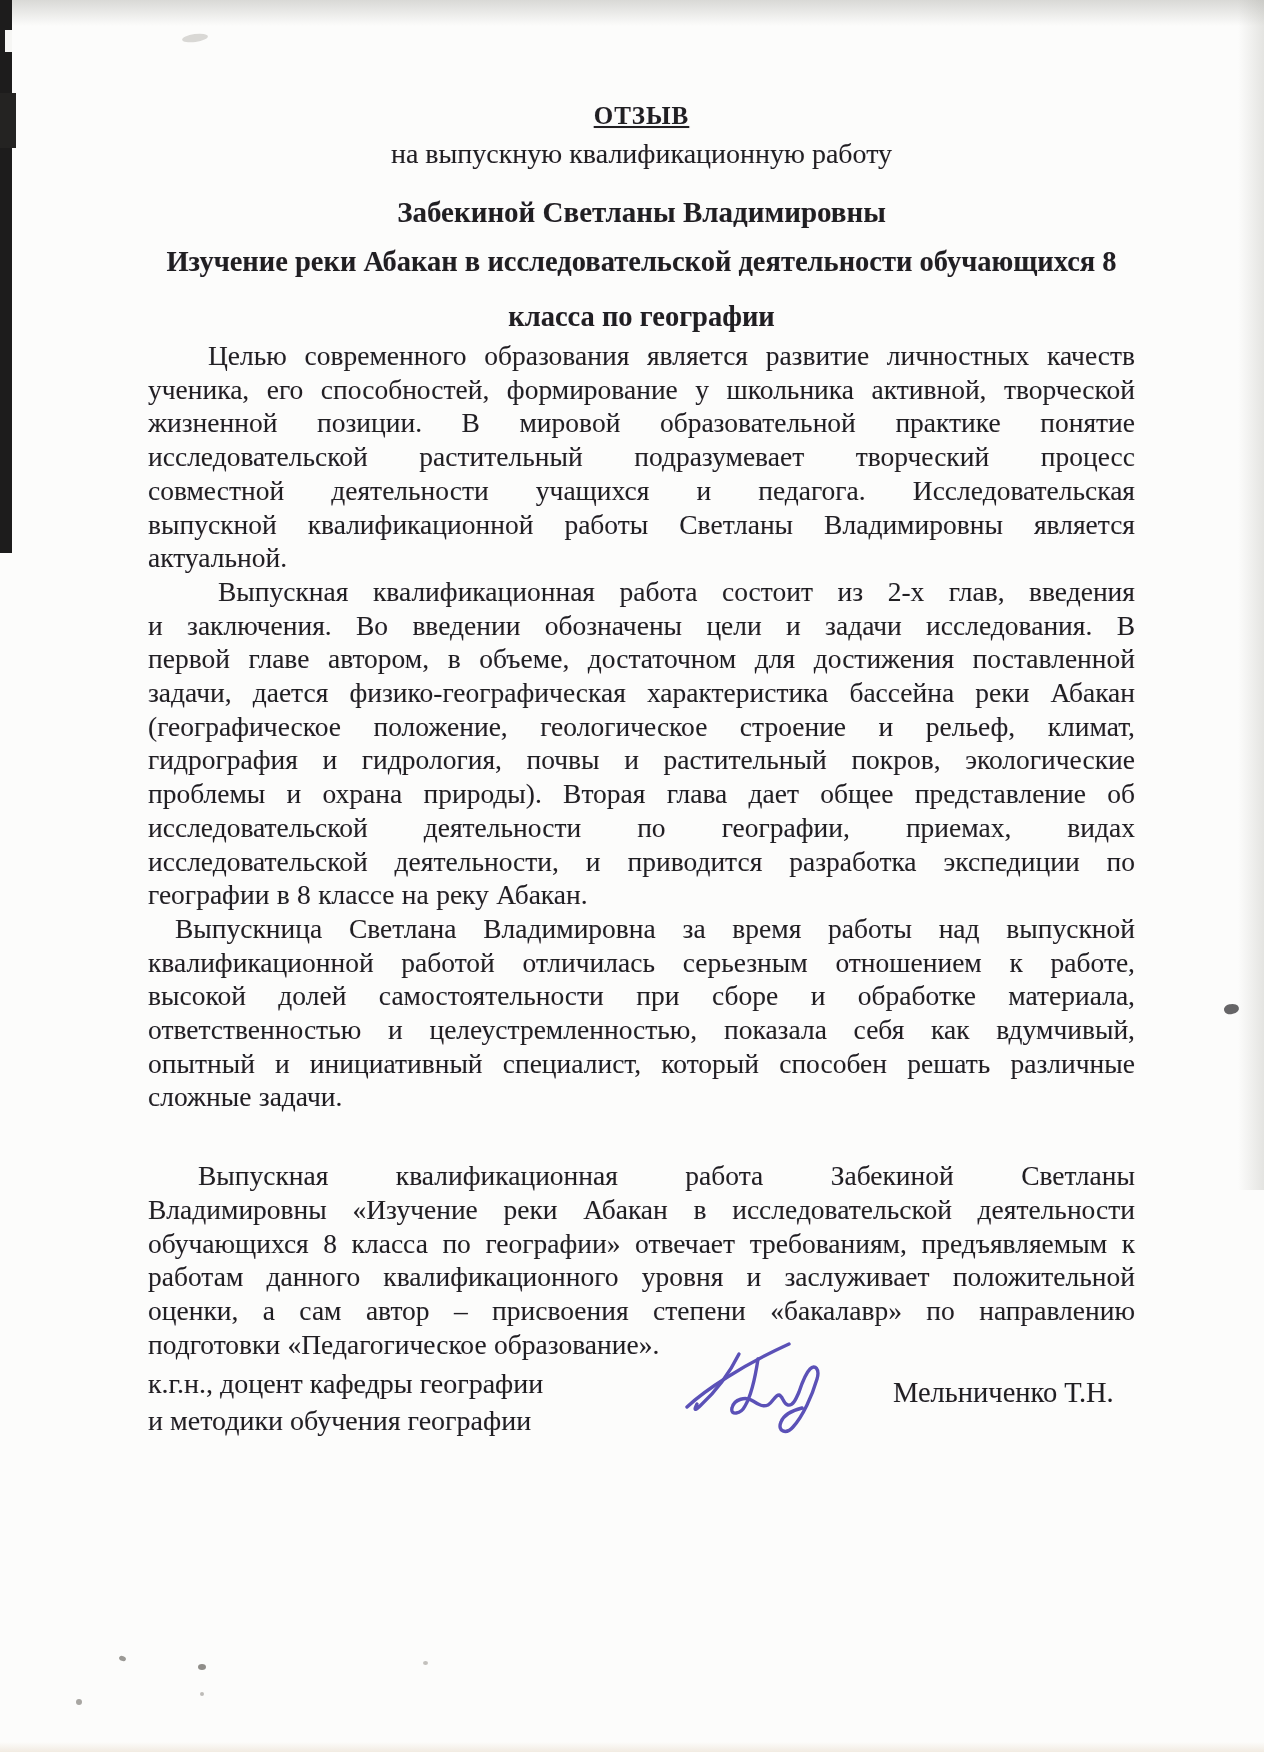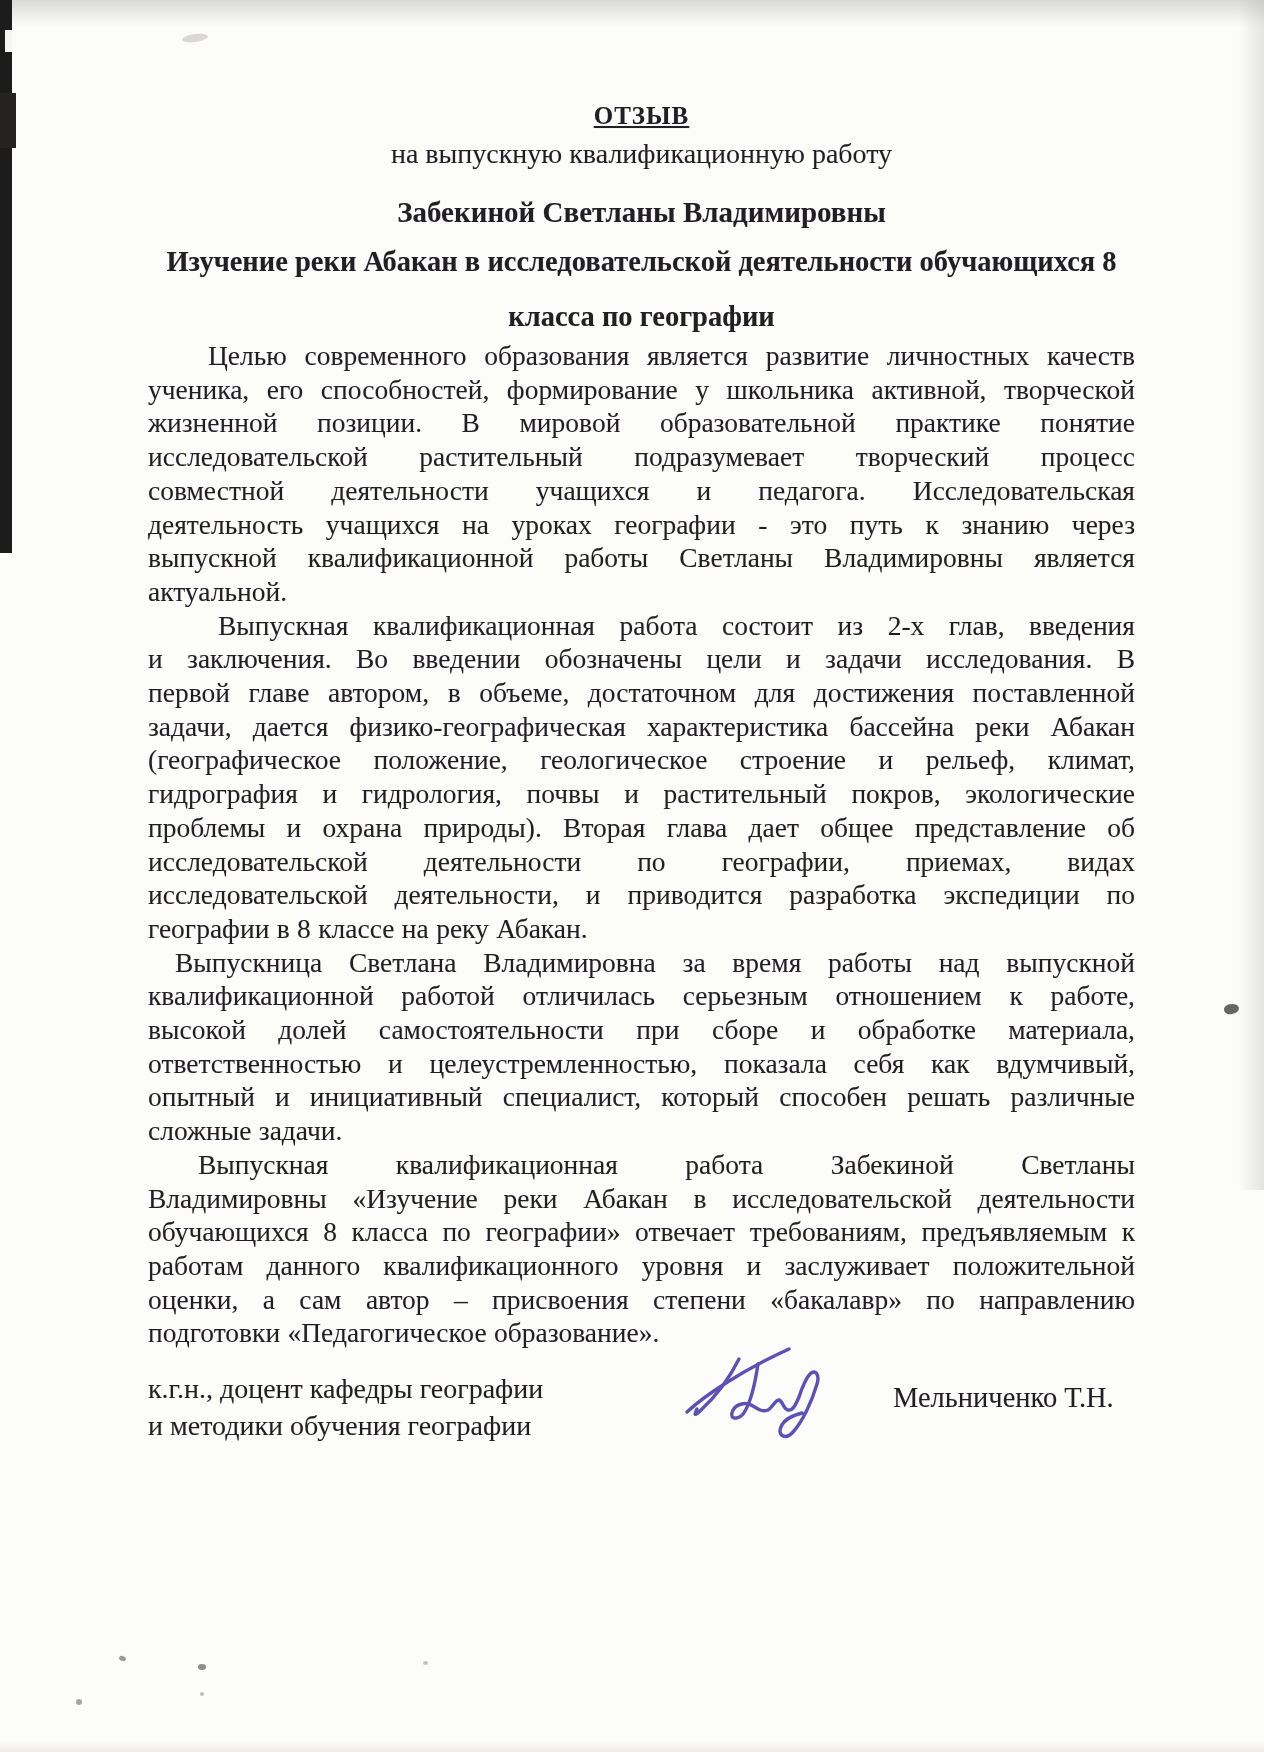--- a/index.html
+++ b/index.html
@@ -78,21 +78,21 @@
   .para { margin: 0; }
   .bline {
     line-height: 33.7px;
     text-align: justify;
     text-align-last: justify;
     word-spacing: 0.5px;
   }
   .bline.last { text-align-last: left; }
 
   
-  .sig-block { position: relative; margin-top: 20px; height: 160px; font-size: 28px; }
+  .sig-block { position: relative; margin-top: 4px; height: 160px; font-size: 28px; }
   .sig-position { line-height: 37px; }
   .sig-name {
     position: absolute; left: 745px; top: 12px;
     font-size: 28.5px; white-space: nowrap;
   }
   .sig-svg { position: absolute; left: 505px; top: -38px; }
 </style>
 </head>
 <body>
 
@@ -120,21 +120,20 @@
     <div class="hline h-work1">Изучение реки Абакан в исследовательской деятельности обучающихся 8</div>
     <div class="hline h-work2">класса по географии</div>
 
     <div class="body-text">
         <div class="para">
           <div class="bline" style="text-indent: 60px;">Целью современного образования является развитие личностных качеств</div>
           <div class="bline">ученика, его способностей, формирование у школьника активной, творческой</div>
           <div class="bline">жизненной позиции. В мировой образовательной практике понятие</div>
           <div class="bline">исследовательской растительный подразумевает творческий процесс</div>
           <div class="bline">совместной деятельности учащихся и педагога. Исследовательская</div>
-          <div class="bline">деятельность учащихся на уроках географии - это путь к знанию через</div>
           <div class="bline">выпускной квалификационной работы Светланы Владимировны является</div>
           <div class="bline last">актуальной.</div>
         </div>
         <div class="para">
           <div class="bline" style="text-indent: 70px;">Выпускная квалификационная работа состоит из 2-х глав, введения</div>
           <div class="bline">и заключения. Во введении обозначены цели и задачи исследования. В</div>
           <div class="bline">первой главе автором, в объеме, достаточном для достижения поставленной</div>
           <div class="bline">задачи, дается физико-географическая характеристика бассейна реки Абакан</div>
           <div class="bline">(географическое положение, геологическое строение и рельеф, климат,</div>
           <div class="bline">гидрография и гидрология, почвы и растительный покров, экологические</div>
@@ -145,21 +144,21 @@
         </div>
         <div class="para">
           <div class="bline" style="text-indent: 27px;">Выпускница Светлана Владимировна за время работы над выпускной</div>
           <div class="bline">квалификационной работой отличилась серьезным отношением к работе,</div>
           <div class="bline">высокой долей самостоятельности при сборе и обработке материала,</div>
           <div class="bline">ответственностью и целеустремленностью, показала себя как вдумчивый,</div>
           <div class="bline">опытный и инициативный специалист, который способен решать различные</div>
           <div class="bline last">сложные задачи.</div>
         </div>
         <div class="para">
-          <div class="bline" style="text-indent: 50px;">Выпускная квалификационная работа Забекиной Светланы</div>
+          <div class="bline" style="text-indent: 50px; margin-top: 45px;">Выпускная квалификационная работа Забекиной Светланы</div>
           <div class="bline">Владимировны «Изучение реки Абакан в исследовательской деятельности</div>
           <div class="bline">обучающихся 8 класса по географии» отвечает требованиям, предъявляемым к</div>
           <div class="bline">работам данного квалификационного уровня и заслуживает положительной</div>
           <div class="bline">оценки, а сам автор – присвоения степени «бакалавр» по направлению</div>
           <div class="bline last">подготовки «Педагогическое образование».</div>
         </div>
       </div>
 
     <div class="sig-block">
       <div>

